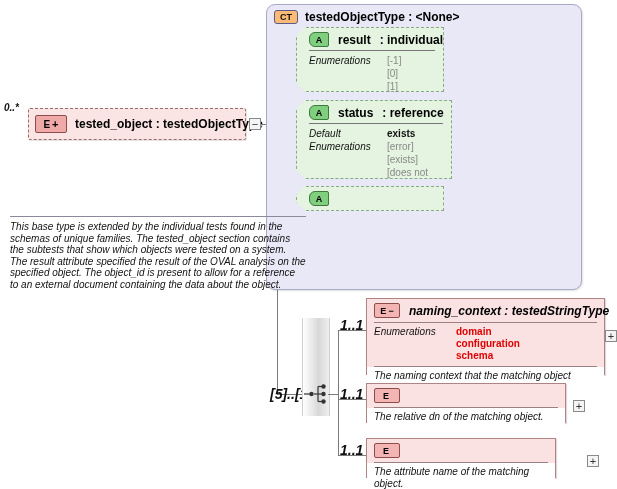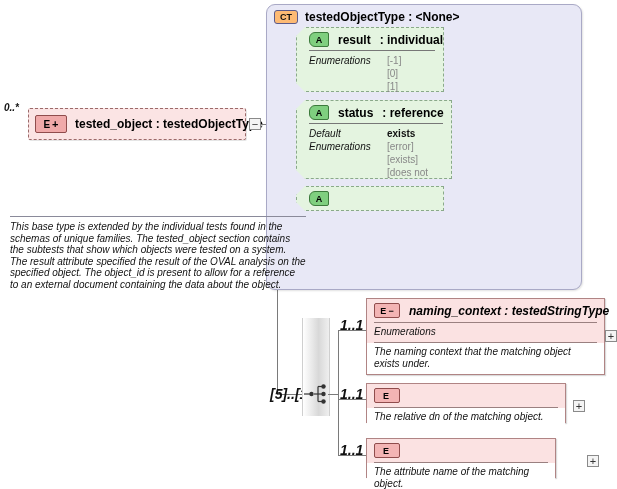--- a/index.html
+++ b/index.html
@@ -286,20 +286,25 @@
   <div class="el-head">
     <span class="e-badge-sm">
       <span>E</span>
         <span>−</span>
     </span>
     <span class="el-name">naming_context : testedStringType</span>
   </div>
   <div class="el-divider"></div>
   <div class="el-enums">
     <div class="labels">Enumerations</div>
+    <div class="vals">
+      <div>domain</div>
+      <div>configuration</div>
+      <div>schema</div>
+    </div>
   </div>
   <div class="el-divider"></div>
   <div class="el-desc el-white">The naming context that the matching object exists under.</div>
 </div>
 <div class="abs toggle" style="left:605px;top:330px;">+</div>
 
 <div class="abs branch-occ" style="left:340px;top:386px;">1..1</div>
 <div class="el-box" style="left:366px;top:383px;width:200px;height:40px;">
   <div class="el-head">
     <span class="e-badge-sm">

